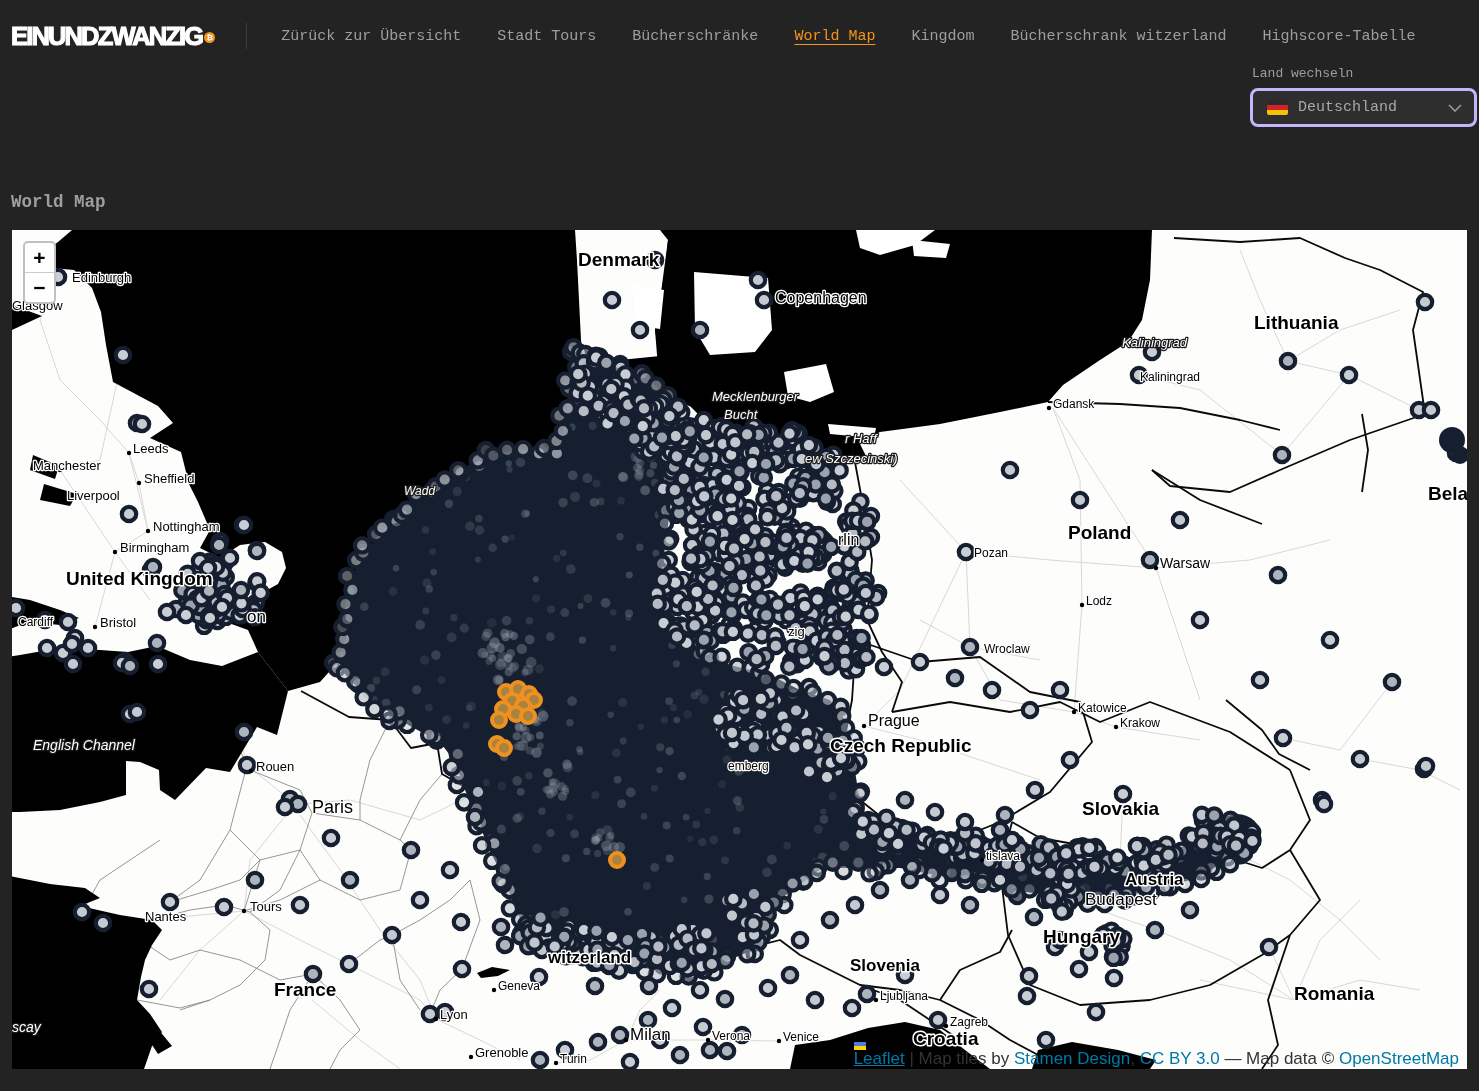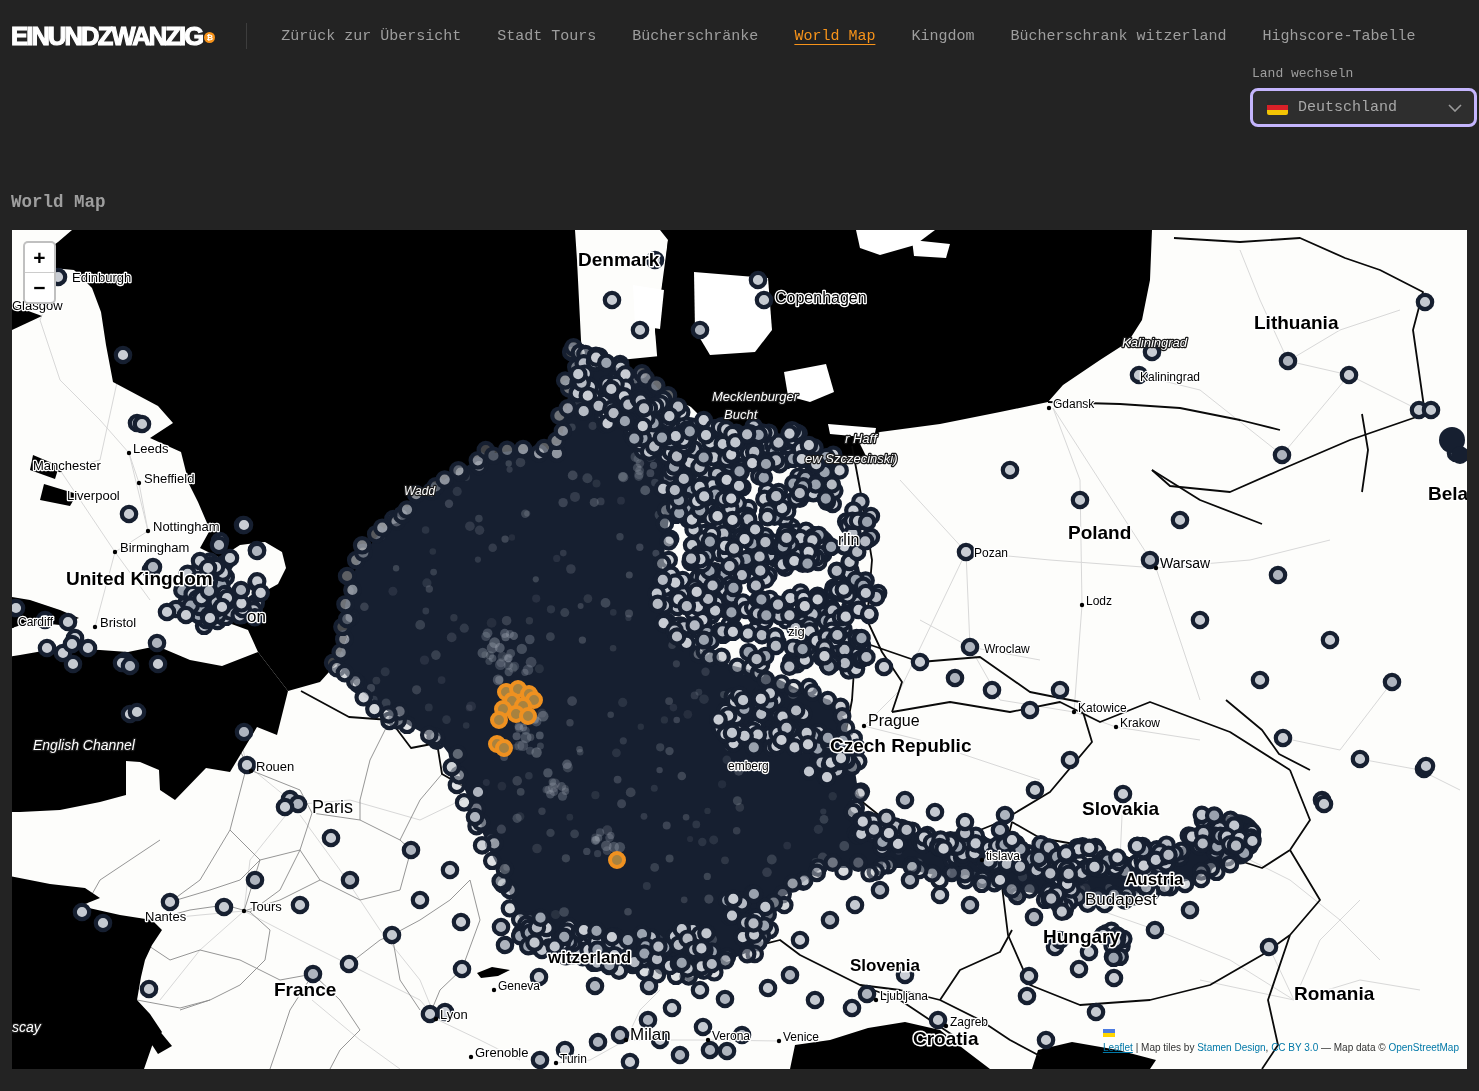--- a/index.html
+++ b/index.html
@@ -16,21 +16,21 @@
 .selcol label{color:#9e9e9e;font-size:13px;margin-bottom:7px;margin-left:2px}
 .sel{background:#2e2e2e;border:3px solid #c4b5fd;border-radius:8px;height:33px;display:flex;align-items:center;color:#a8a8a8;font-size:15px;padding:0 14px;position:relative}
 .sel1{width:193px}
 .sel2{width:151px}
 .chev{position:absolute;right:12px;top:50%;transform:translateY(-50%)}
 h1{font-size:17.5px;color:#9e9e9e;font-weight:bold;margin:0;position:absolute;left:11px;top:192px;font-family:"Liberation Mono",monospace}
 .map{position:absolute;left:12px;top:230px;width:1455px;height:839px;background:#fff;overflow:hidden}
 .zoomctl{position:absolute;left:11px;top:11px;width:29px;background:#fff;border:2px solid rgba(130,130,130,.5);border-radius:5px;z-index:5}
 .zoomctl div{height:29px;line-height:29px;text-align:center;color:#000;font-size:21px;font-weight:bold;font-family:"Liberation Sans",sans-serif}
 .zoomctl div:first-child{border-bottom:1px solid #ccc}
-.attrib{position:absolute;right:8px;bottom:14px;text-align:left;font-family:"Liberation Sans",sans-serif;font-size:10px;color:#333;z-index:5;white-space:nowrap;line-height:14px}
+.attrib{position:absolute;right:8px;bottom:3px;text-align:left;font-family:"Liberation Sans",sans-serif;font-size:17px;color:#333;z-index:5;white-space:nowrap;line-height:14px}
 .attrib a{color:#0078A8;text-decoration:none}
 .attrib .lf{text-decoration:underline}
 .uaflag{display:inline-block;width:12px;height:8px;background:linear-gradient(#4C7BE1 50%,#FFD500 50%)}
 </style></head>
 <body>
 <div class="topbar">
   <div class="logo">
       <span class="txt">EINUNDZWANZIG</span>
       <span class="dot">₿</span>
     </div>

